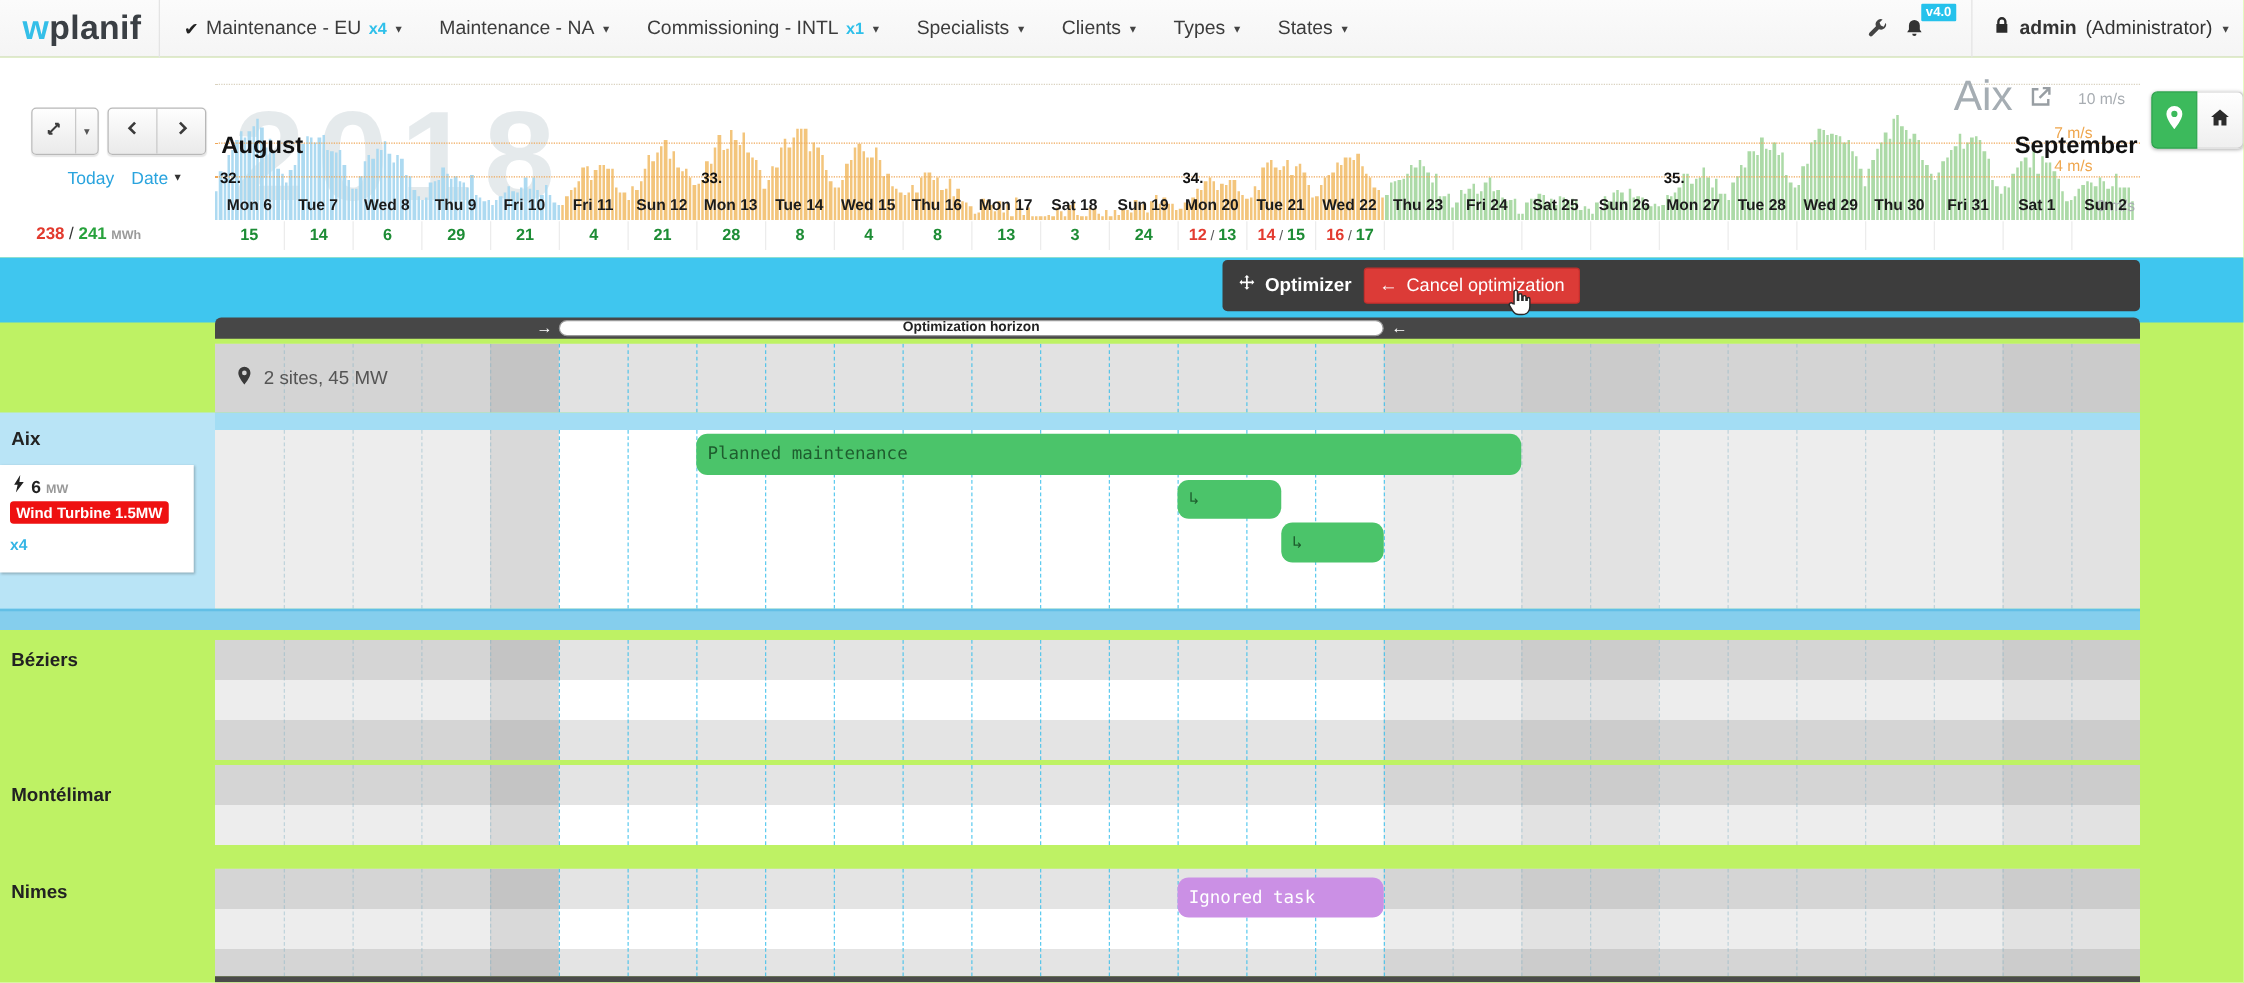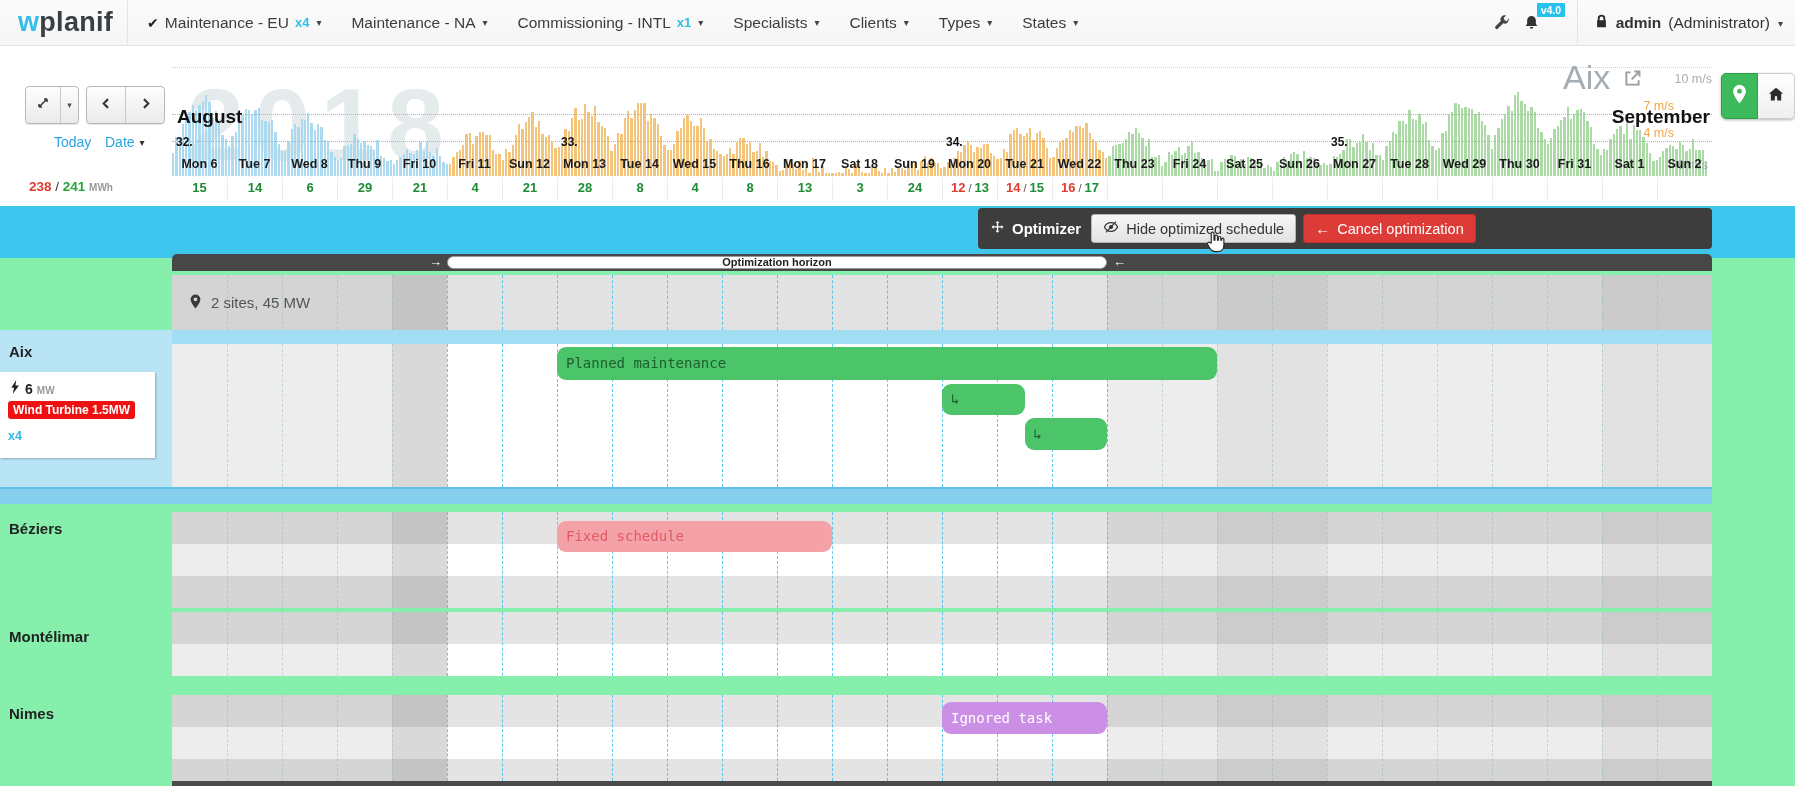--- a/index.html
+++ b/index.html
@@ -1,17 +1,17 @@
 <!DOCTYPE html>
 <html><head>
 <meta charset="utf-8">
 <style>
   *{margin:0;padding:0;box-sizing:border-box}
   body{font-family:"Liberation Sans",sans-serif;background:#fff}
-  .page{position:relative;width:1795px;height:786px;overflow:hidden;background:#86efac}
+  .page{position:relative;width:1795px;height:786px;overflow:hidden;background:#bef264}
 
   
   .topbar{position:absolute;top:0;left:0;width:100%;height:46px;background:linear-gradient(#fbfbfb,#f5f5f5);border-bottom:1px solid #e2e2e2;display:flex;align-items:center;z-index:20}
   .logo{font-size:27px;font-weight:bold;color:#3a3f44;padding:0 14px 0 18px;letter-spacing:.3px}
   .logo-w{color:#35bfe8}
   .tsep{width:1px;height:46px;background:#e4e4e4;flex:none}
   .menus{display:flex;height:100%;align-items:center;margin-left:4px}
   .menu-item{display:flex;align-items:center;gap:6px;padding:0 15px;font-size:15.5px;color:#3c3c3c;cursor:pointer;height:100%}
   .mi-check{font-size:14px;color:#222}
   .mi-badge{color:#2fc0ea;font-weight:bold;font-size:13px}
@@ -43,21 +43,21 @@
 
   .chart{position:absolute;left:172px;top:0;width:1540px;height:160px}
   .watermark{position:absolute;left:15px;top:28px;font-size:102px;font-weight:bold;color:#cdd6da;opacity:.5;letter-spacing:10px;line-height:1;z-index:0}
   .bars{position:absolute;left:0;top:35px;width:1540px;height:95px;display:flex;align-items:flex-end;gap:1px;z-index:1;overflow:hidden}
   .wbar{width:2.3px;flex:none;opacity:.92}
   .hline{position:absolute;left:0;width:100%;border-top:1px dotted;z-index:2}
   .h10{top:21px;border-color:#d9d2c0}
   .h7{top:68px;border-color:#efa757}
   .h4{top:95px;border-color:#efa757}
   .scale-lab{position:absolute;z-index:3;font-size:12.5px;white-space:nowrap}
-  .s10{right:0;top:26px;color:#a8adb2}
+  .s10{right:12px;top:26px;color:#a8adb2}
   .s7{right:38px;top:53px;color:#efa64d}
   .s4{right:38px;top:80px;color:#efa64d}
   .s0{right:4px;top:112px;color:#a8adb2}
   .month{position:absolute;top:60px;font-weight:bold;font-size:19px;color:#111;z-index:3;white-space:nowrap}
   .m-aug{left:5px}.m-sep{right:2px}
   .week-label{position:absolute;top:89px;font-size:12px;font-weight:bold;color:#111;z-index:3}
   .days{position:absolute;top:106px;left:0;width:100%;display:flex;z-index:3}
   .day-cell{width:55px;flex:none;text-align:center;font-size:12.5px;font-weight:bold;color:#1b1b1b;line-height:24px;white-space:nowrap}
   .vals{position:absolute;top:131px;left:0;width:100%;display:flex;z-index:3;height:23px;background:rgba(255,255,255,.55)}
   .val-cell{width:55px;flex:none;text-align:center;font-size:13px;font-weight:bold;line-height:22px;border-left:1px solid #ececec;white-space:nowrap}
@@ -801,28 +801,20 @@
   </section>
 
   <section class="banner">
     <div class="opt-toolbar">
       <div class="opt-label">
         <span><svg width="15" height="15" viewBox="0 0 24 24">
               <path d="M12 1.5l3.2 3.2h-2.1v5.2h5.2V7.8l3.2 3.2-3.2 3.2v-2.1h-5.2v5.2h2.1L12 20.5l-3.2-3.2h2.1v-5.2H5.7v2.1L2.5 11l3.2-3.2v2.1h5.2V4.7H8.8z" fill="#fff"></path>
             </svg></span>
         <span>Optimizer</span>
       </div>
-      <div class="btn btn-hide">
-        <span><svg width="16" height="16" viewBox="0 0 24 24">
-              <path d="M12 5.5c4.8 0 8.6 3.6 9.8 6.5-1.2 2.9-5 6.5-9.8 6.5S3.4 14.9 2.2 12C3.4 9.1 7.2 5.5 12 5.5z" fill="none" stroke="#333" stroke-width="1.8"></path>
-              <circle cx="12" cy="12" r="3.1" fill="#333"></circle>
-              <path d="M4.5 20L19.5 4" stroke="#333" stroke-width="1.8"></path>
-            </svg></span>
-        <span>Hide optimized schedule</span>
-      </div>
       <div class="btn btn-cancel">
         <span class="aicon">←</span>
         <span>Cancel optimization</span>
       </div>
     </div>
   </section>
 
   <div class="horizon">
     <span class="h-arrow ha-r">→</span>
     <div class="h-pill">Optimization horizon</div>
@@ -961,21 +953,20 @@
         <div class="dayline" style="left: 990px;"></div>
         <div class="dayline" style="left: 1045px;"></div>
         <div class="dayline" style="left: 1100px;"></div>
         <div class="dayline" style="left: 1155px;"></div>
         <div class="dayline" style="left: 1210px;"></div>
         <div class="dayline" style="left: 1265px;"></div>
         <div class="dayline" style="left: 1320px;"></div>
         <div class="dayline" style="left: 1375px;"></div>
         <div class="dayline" style="left: 1430px;"></div>
         <div class="dayline" style="left: 1485px;"></div>
-        <div class="task task-fixed" style="left: 385px; width: 275px; top: 9px; height: 31px; line-height: 31px;">Fixed schedule</div>
       </div>
   </div>
 
   <div class="site-label" id="lab-mont">Montélimar</div>
   <div class="row" id="row-mont">
     <div class="grid-area" id="grid-mont">
         <div class="shade sh-past" style="left: 0px; width: 275px;"></div>
         <div class="shade sh-today" style="left: 220px; width: 55px;"></div>
         <div class="shade sh-post" style="left: 935px; width: 605px;"></div>
         <div class="shade sh-wkend" style="left: 1045px; width: 110px;"></div>

